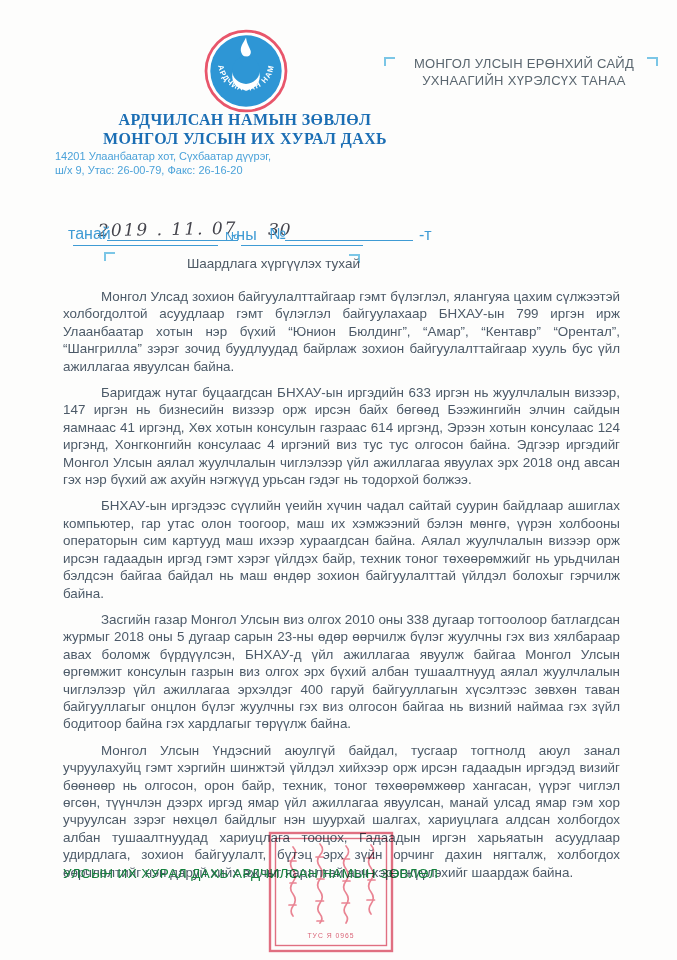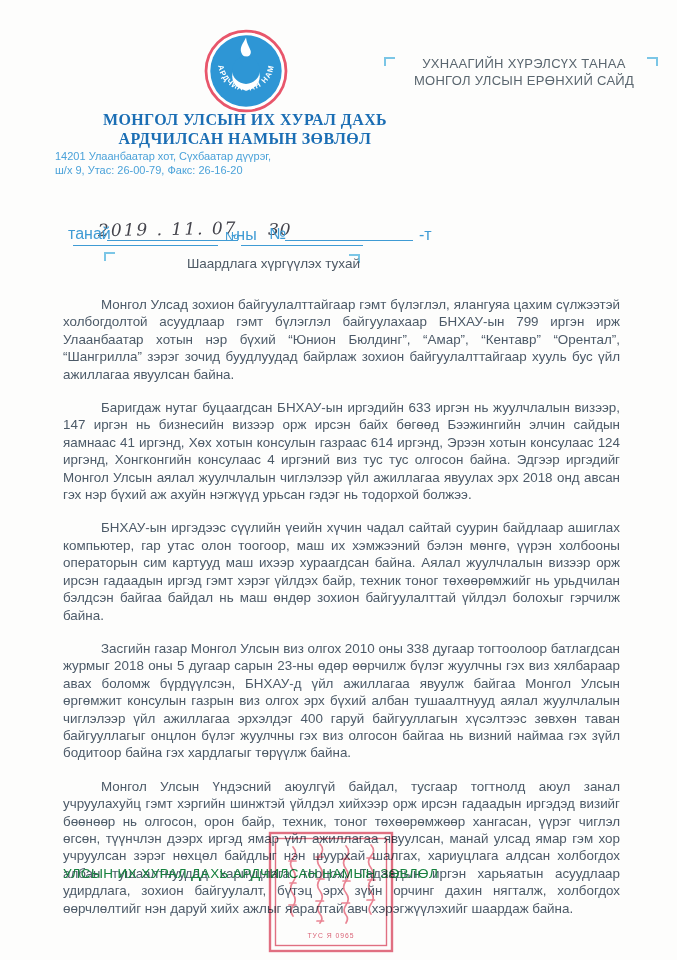--- a/index.html
+++ b/index.html
@@ -51,21 +51,21 @@
   .subject{
     position:absolute; left:0; right:0; top:6px; text-align:right;
     font-size:13.5px; color:#4d5965;
   }
   
   .body-text{
     position:absolute; left:63px; top:280px; width:557px;
     font-size:13.4px; line-height:17.4px; color:#4c5a68;
     text-align:justify;
   }
-  .body-text p{margin:16px 0 9px 0; text-indent:38px;}
+  .body-text p{margin:8px 0 9px 0; text-indent:38px;}
   
   .footer-sign{
     position:absolute; left:63px; top:866px; width:557px; text-align:left;
     font-size:13.5px; color:#15803d; letter-spacing:.4px;
   }
   
   .stamp{
     position:absolute; left:268px; top:831px; width:126px; height:122px;
     mix-blend-mode:multiply; opacity:.92;
   }
@@ -90,22 +90,22 @@
       <defs>
         <path id="arcPath" d="M 18,46 A 32.5,32.5 0 0 0 82,46" fill="none"></path>
       </defs>
       <text font-family="Liberation Sans, sans-serif" font-size="9" font-weight="bold" fill="#ffffff" letter-spacing="1.2">
         <textPath href="#arcPath" startOffset="50%" text-anchor="middle">АРДЧИЛСАН НАМ</textPath>
       </text>
     </svg>
   </div>
 
   <div class="org-title">
+    <div>АРДЧИЛСАН НАМЫН ЗӨВЛӨЛ</div>
     <div>МОНГОЛ УЛСЫН ИХ ХУРАЛ ДАХЬ</div>
-    <div>АРДЧИЛСАН НАМЫН ЗӨВЛӨЛ</div>
   </div>
 
   <div class="org-address">
     <div>14201 Улаанбаатар хот, Сүхбаатар дүүрэг,</div>
     <div>ш/х 9, Утас: 26-00-79, Факс: 26-16-20</div>
   </div>
 
   <div class="date-row">
     <span class="hand date-value">2019 . 11. 07</span>
     <span class="date-line1"></span>
@@ -119,22 +119,22 @@
     <span class="ref-line1"></span>
     <span class="ref-mid">-ны</span>
     <span class="ref-no">№</span>
     <span class="ref-line2"></span>
     <span class="ref-suffix">-т</span>
   </div>
 
   <div class="recipient">
     <span class="bk bk-tl"></span>
     <span class="bk bk-tr"></span>
+    <div>МОНГОЛ УЛСЫН ЕРӨНХИЙ САЙД</div>
     <div>УХНААГИЙН ХҮРЭЛСҮХ ТАНАА</div>
-    <div>МОНГОЛ УЛСЫН ЕРӨНХИЙ САЙД</div>
   </div>
 
   <div class="subject-wrap">
     <span class="bk bk-tl"></span>
     <span class="bk bk-tr"></span>
     <div class="subject">Шаардлага хүргүүлэх тухай</div>
   </div>
 
   <div class="body-text">
     <p>Монгол Улсад зохион байгуулалттайгаар гэмт бүлэглэл, ялангуяа цахим сүлжээтэй холбогдолтой асуудлаар гэмт бүлэглэл байгуулахаар БНХАУ-ын 799 иргэн ирж Улаанбаатар хотын нэр бүхий “Юнион Бюлдинг”,  “Амар”, “Кентавр” “Орентал”, “Шангрилла” зэрэг зочид буудлуудад байрлаж зохион байгуулалттайгаар хууль бус үйл ажиллагаа явуулсан байна.</p>

